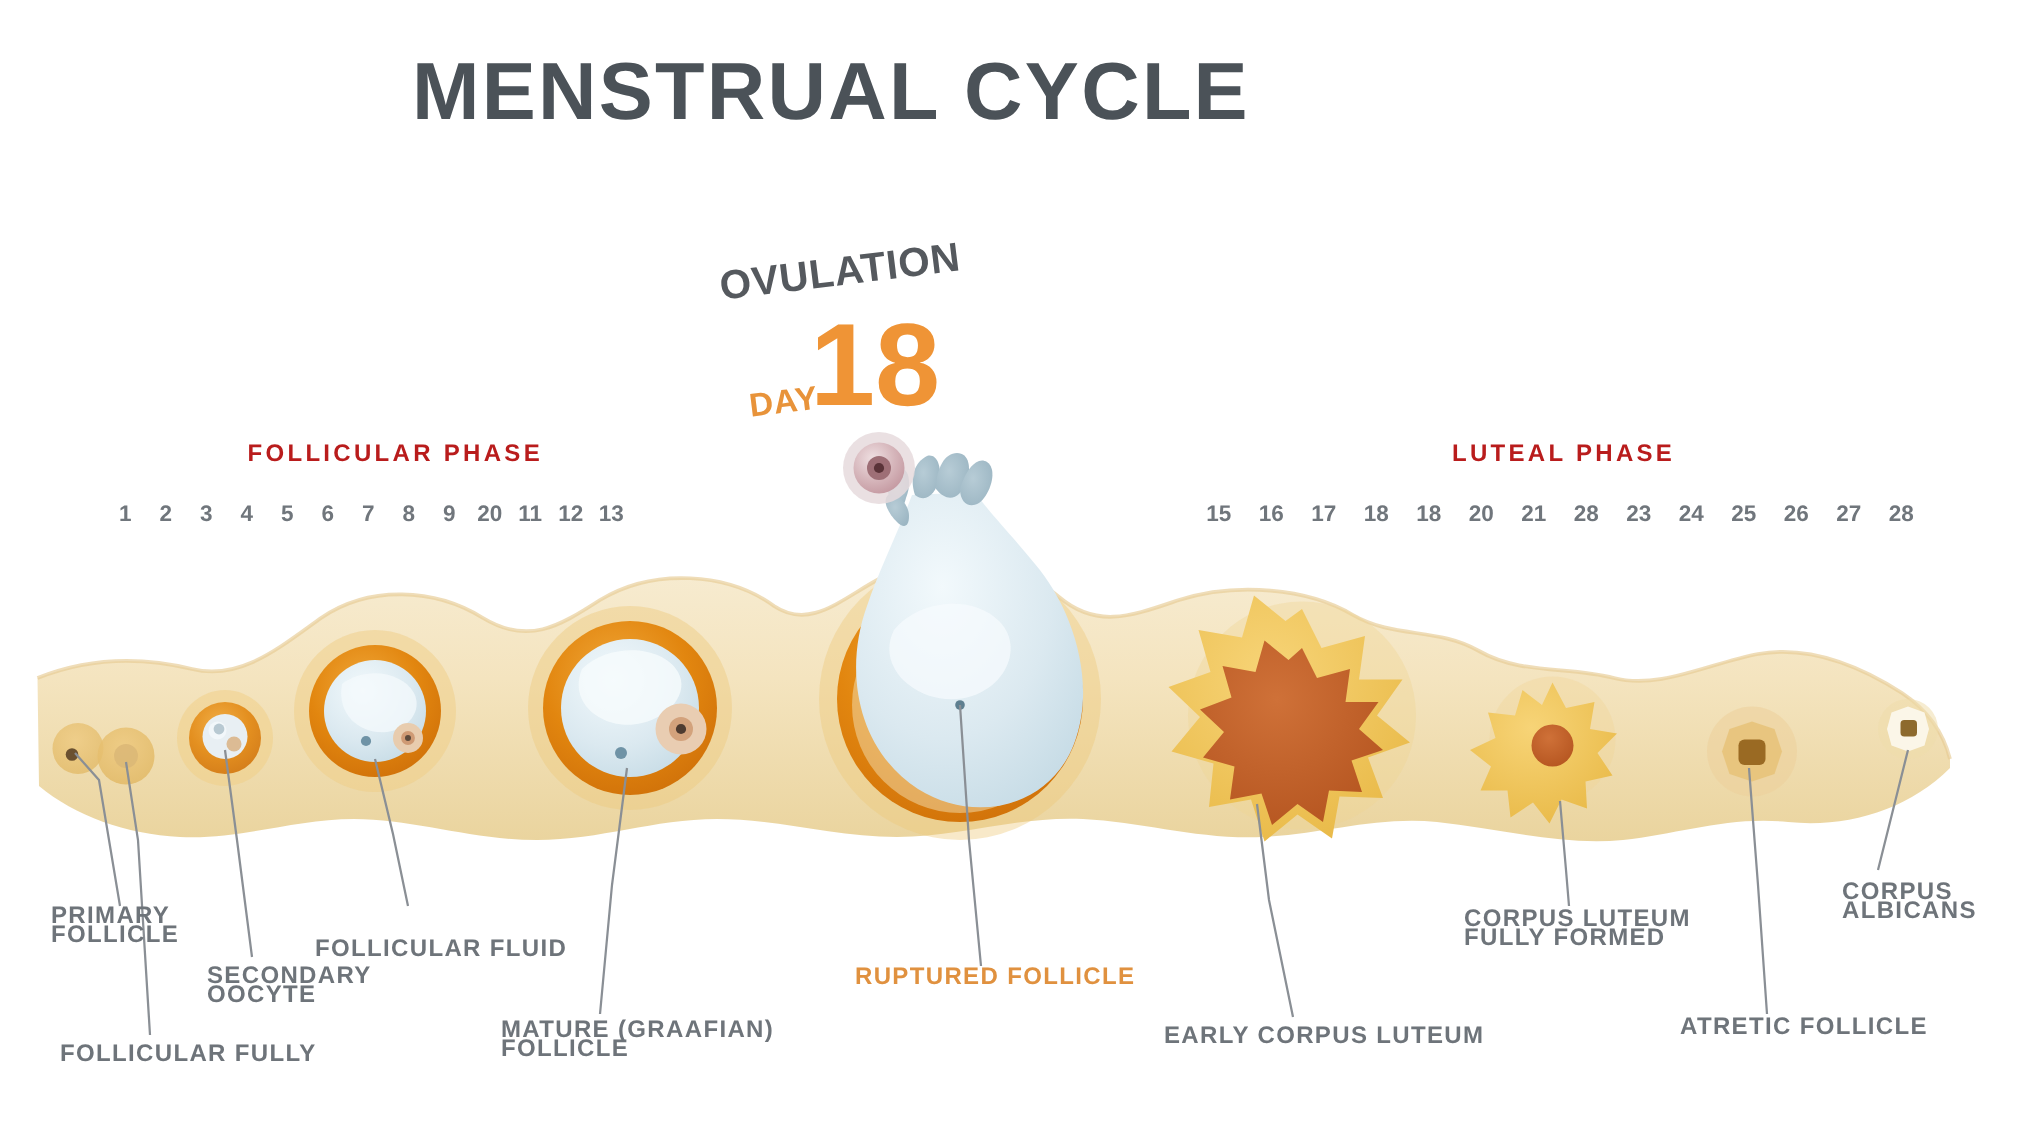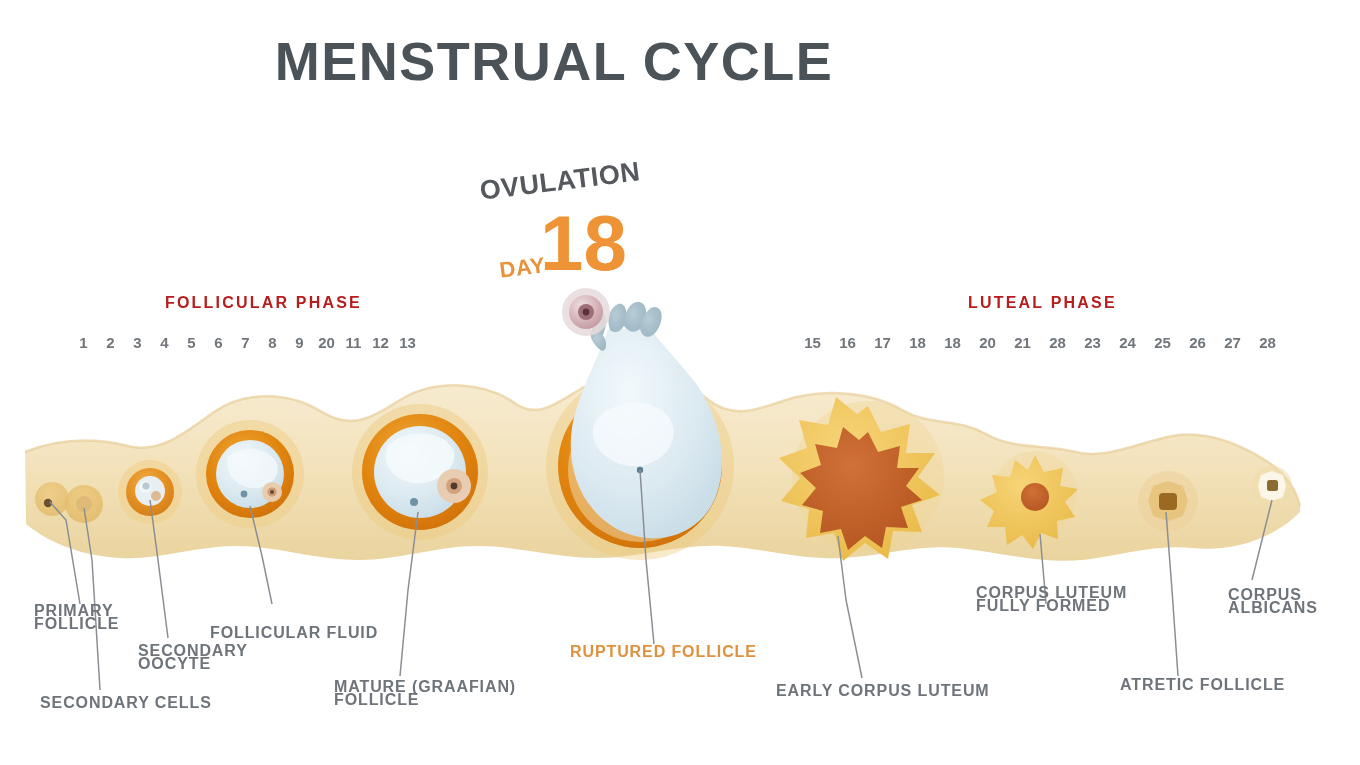--- a/index.html
+++ b/index.html
@@ -346,27 +346,27 @@
       <path d="M 640 470 L 646 560 L 654 644"></path>
       <path d="M 838 536 L 846 600 L 862 678"></path>
       <path d="M 1040 534 L 1044 580 L 1046 604"></path>
       <path d="M 1166 512 L 1172 590 L 1178 676"></path>
       <path d="M 1272 500 L 1262 540 L 1252 580"></path>
     </g>
   </svg>
 
   <div class="anno" style="left:34px; top:604px;">PRIMARY
 FOLLICLE</div>
-  <div class="anno" style="left:40px; top:696px;">SECONDARY CELLS</div>
+  <div class="anno" style="left:40px; top:696px;">FOLLICULAR FULLY</div>
   <div class="anno" style="left:138px; top:644px;">SECONDARY
 OOCYTE</div>
   <div class="anno" style="left:210px; top:610px;margin-top:16px;">FOLLICULAR FLUID</div>
   <div class="anno" style="left:306px; top:680px;margin-left:28px;">MATURE (GRAAFIAN)
 FOLLICLE</div>
   <div class="anno accent" style="left:570px; top:645px;text-align:center;">RUPTURED FOLLICLE</div>
   <div class="anno" style="left:776px; top:684px;">EARLY CORPUS LUTEUM</div>
-  <div class="anno" style="left:976px; top:586px;">CORPUS LUTEUM
+  <div class="anno" style="left:976px; top:606px;">CORPUS LUTEUM
 FULLY FORMED</div>
   <div class="anno" style="left:1120px; top:678px;">ATRETIC FOLLICLE</div>
   <div class="anno" style="left:1228px; top:588px;">CORPUS
 ALBICANS</div>
 
 </div>
 
 </body></html>

